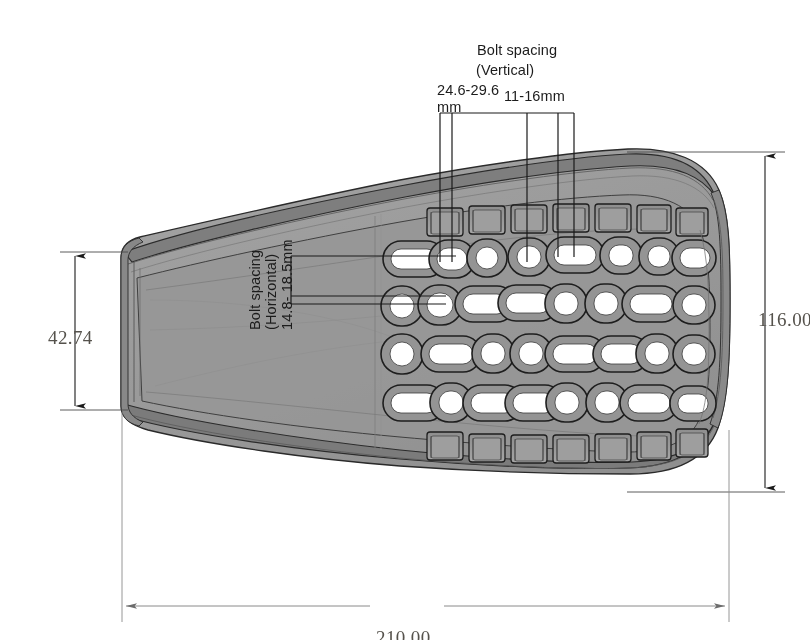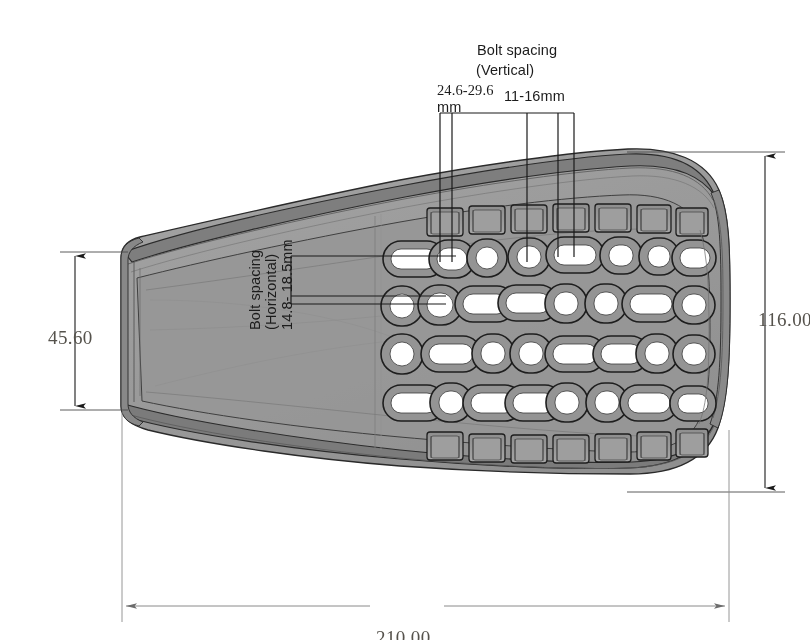--- a/index.html
+++ b/index.html
@@ -381,29 +381,29 @@
     <line x1="291" y1="256" x2="456" y2="256" stroke="#1a1a1a" stroke-width="1.2"></line>
     <line x1="291" y1="304" x2="446" y2="304" stroke="#1a1a1a" stroke-width="1.2"></line>
     <line x1="291" y1="296" x2="446" y2="296" stroke="#1a1a1a" stroke-width="1.2"></line>
   </g>
 </svg>
 
 <div class="txt anno" style="left:477px; top:43px;">Bolt spacing</div>
 
 <div class="txt anno" style="left:476px; top:63px;">(Vertical)</div>
 
-<div class="txt anno" style="left:437px; top:83px;font-family:Liberation Serif, serif;">24.6-29.6</div>
+<div class="txt anno" style="left:437px; top:83px;">24.6-29.6</div>
 
 <div class="txt anno" style="left:437px; top:100px;">mm</div>
 
 <div class="txt anno" style="left:504px; top:89px;">11-16mm</div>
 
 <div class="txt anno vert-anno" style="left:248px; top:330px;">Bolt spacing</div>
 
 <div class="txt anno vert-anno" style="left:264px; top:330px;">(Horizontal)</div>
 
 <div class="txt anno vert-anno" style="left:280px; top:330px;">14.8- 18.5mm</div>
 
-<div class="txt dimtxt" style="left:48px; top:328px;">45.60</div>
+<div class="txt dimtxt" style="left:48px; top:328px;">42.74</div>
 
 <div class="txt dimtxt" style="left:738px; top:310px;margin-left:20px;">116.00</div>
 
 <div class="txt dimtxt" style="left:376px; top:628px;">210.00</div>
 
 </body></html>

